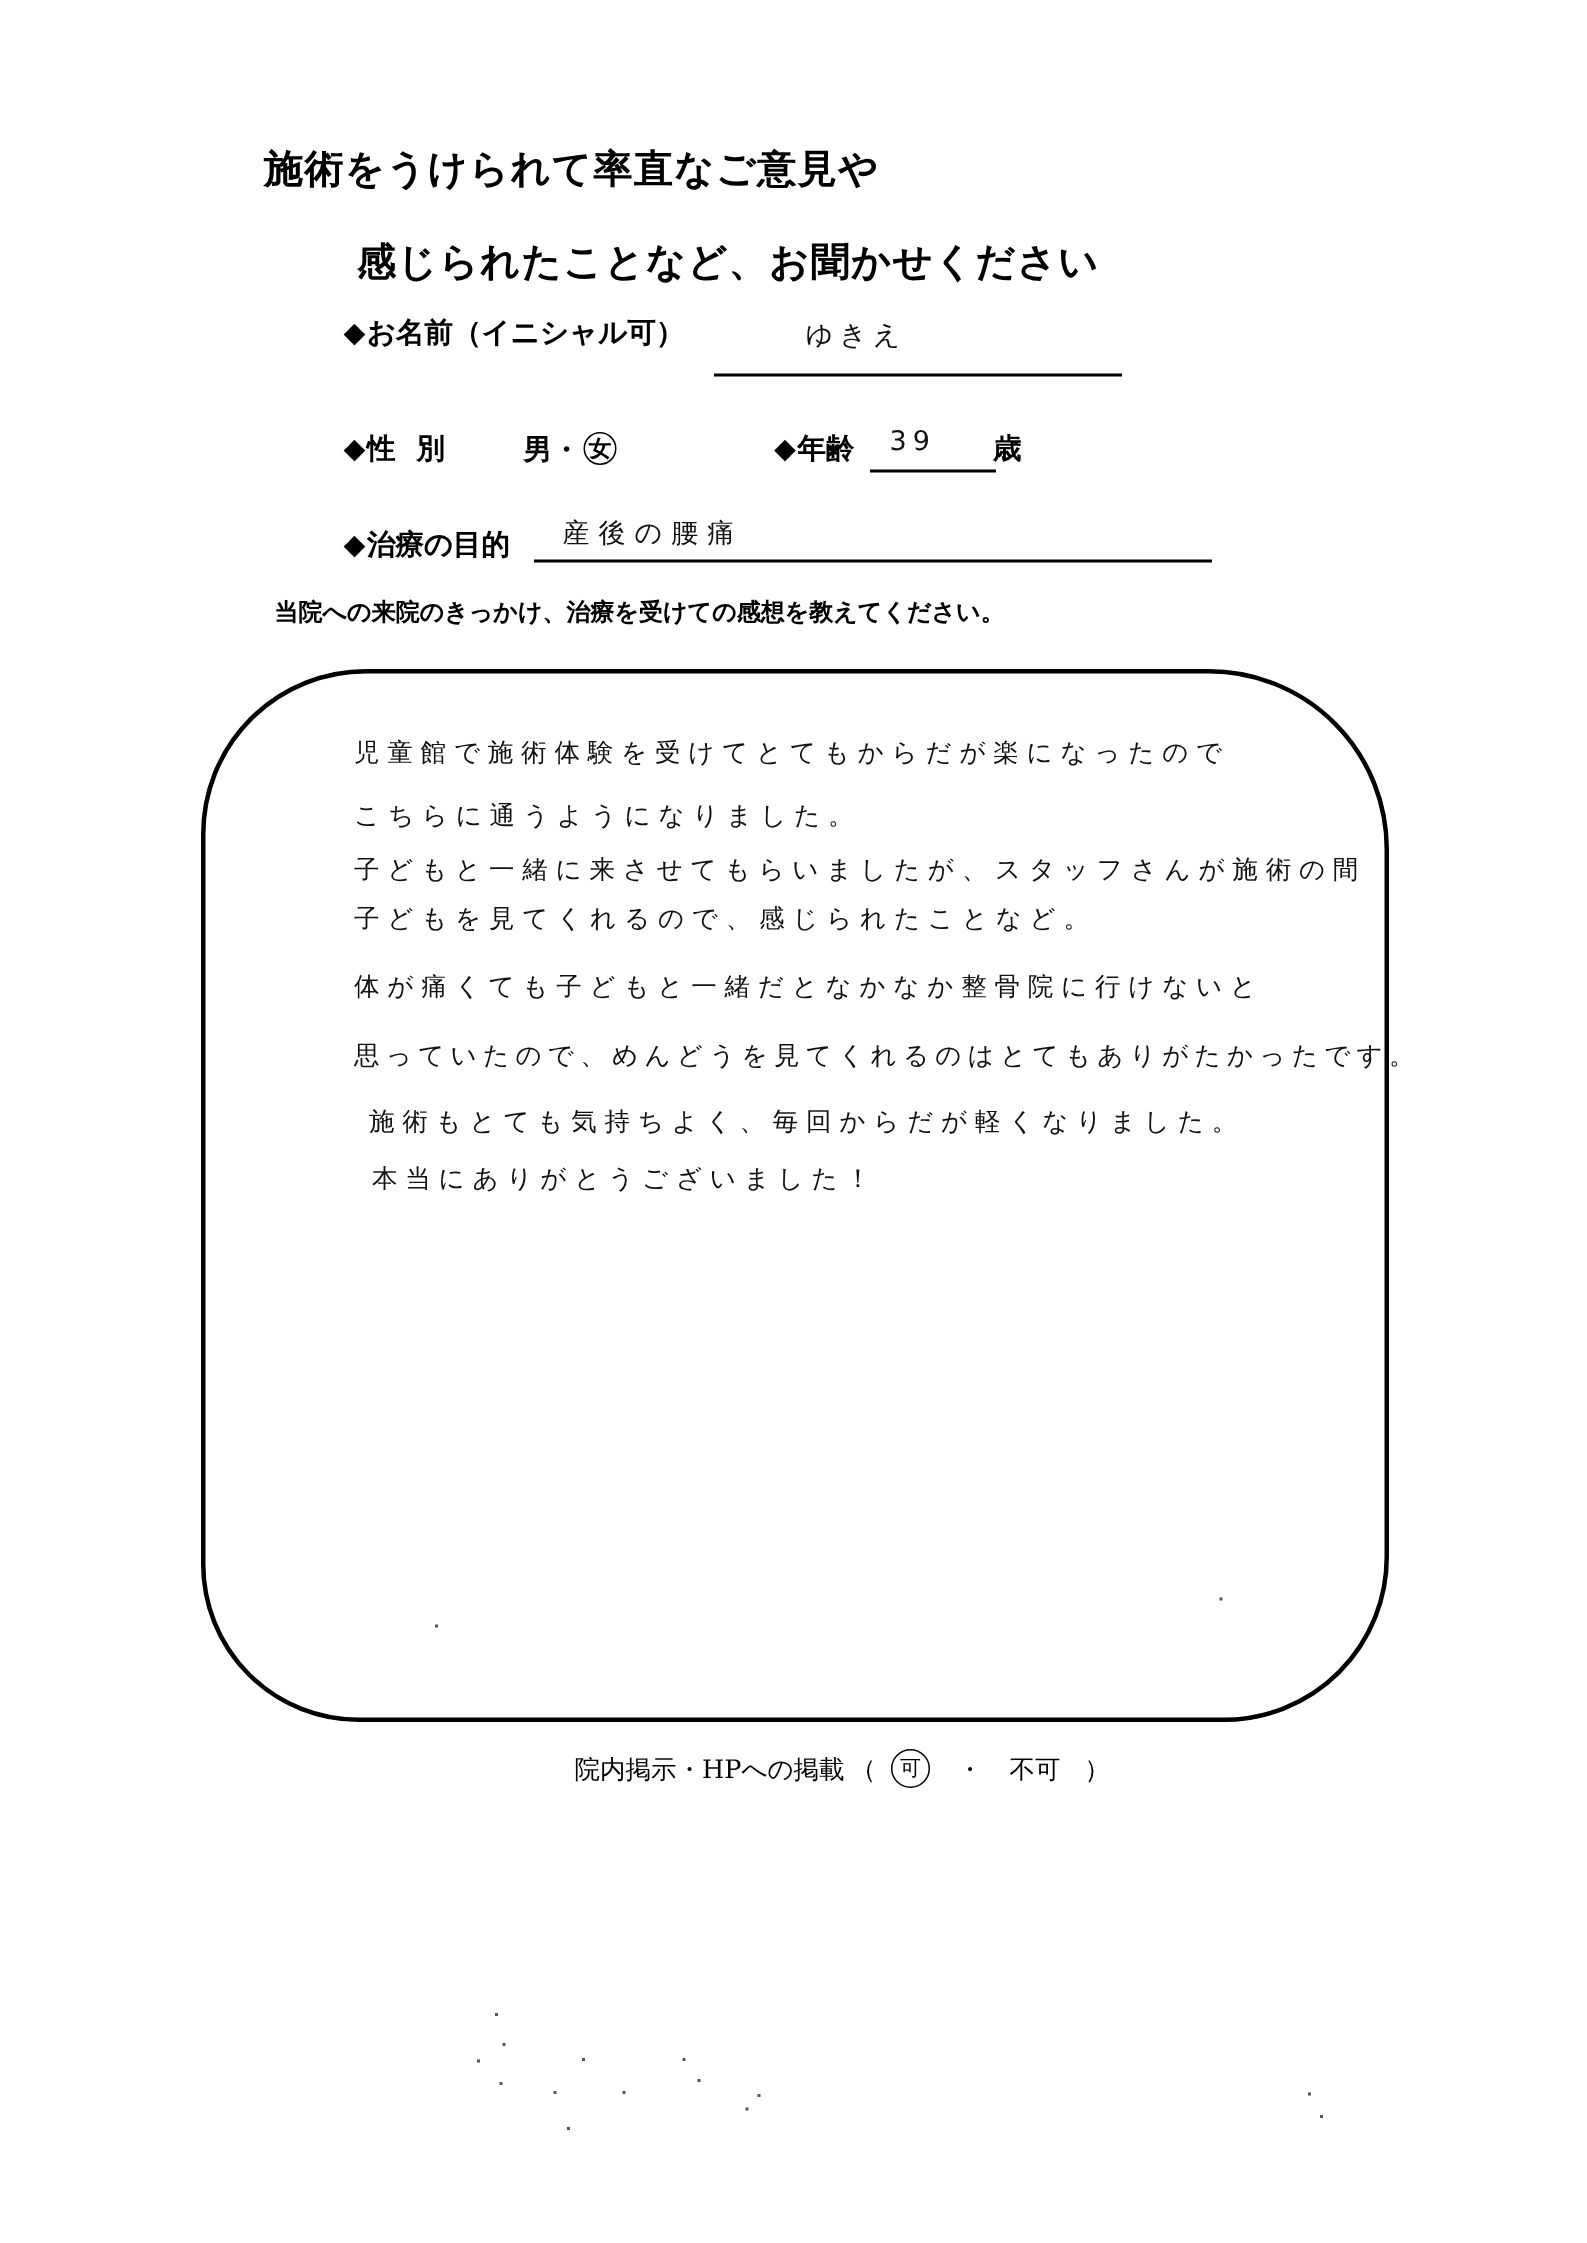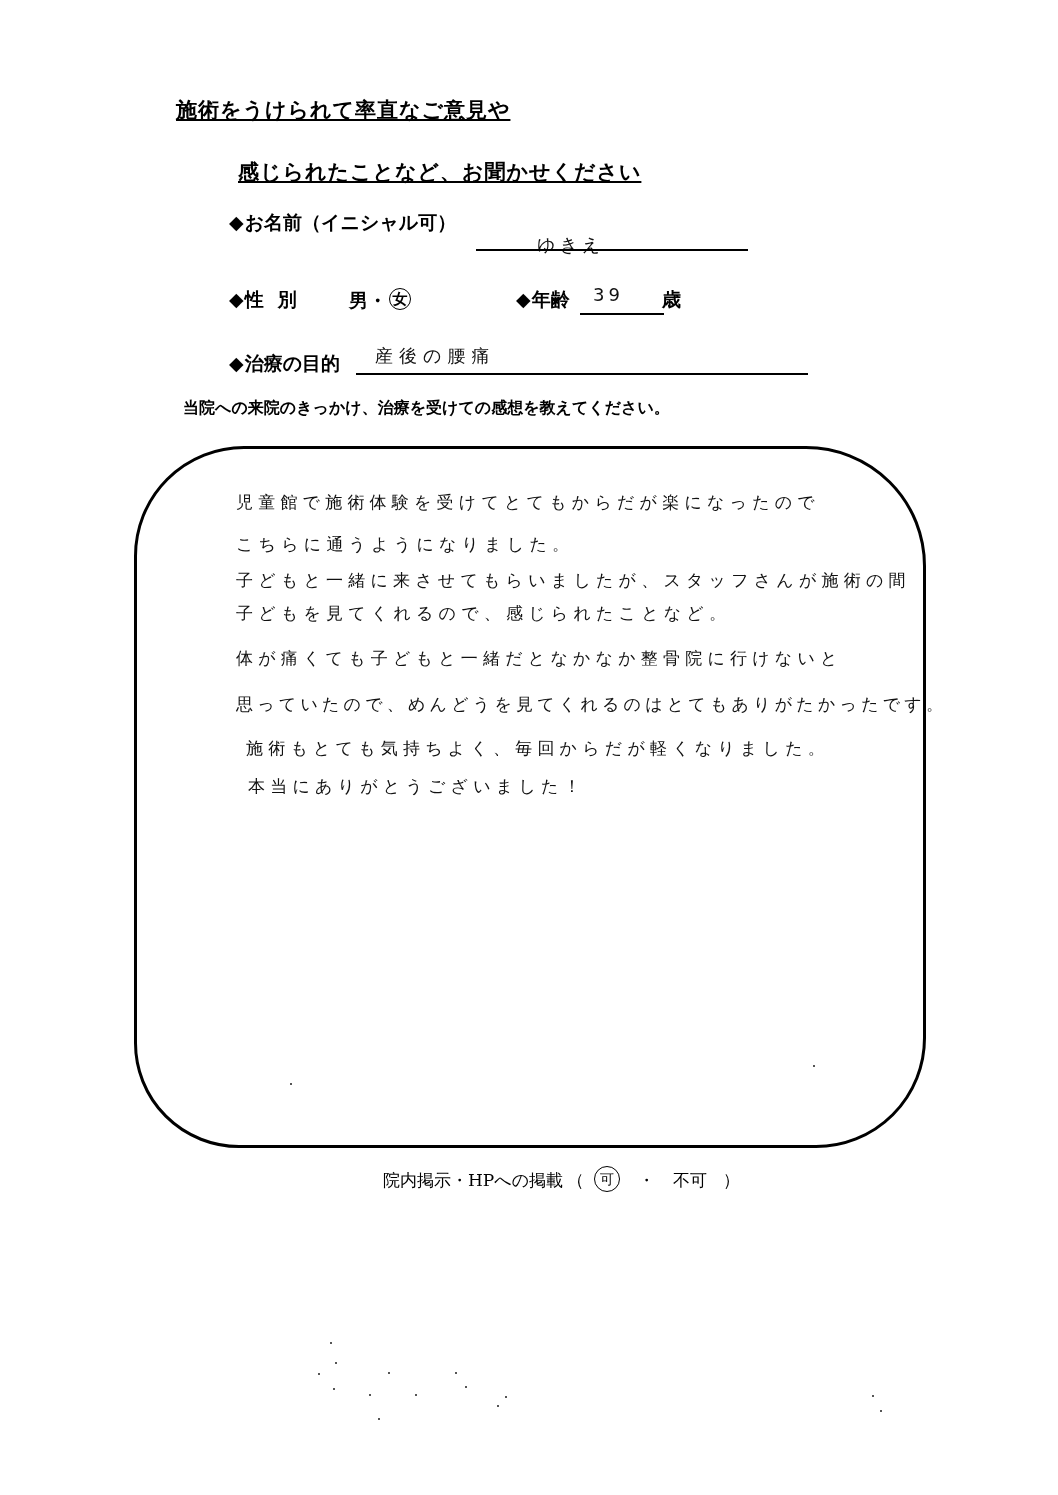--- a/index.html
+++ b/index.html
@@ -13,24 +13,23 @@
       position: relative;
       overflow: hidden;
       color: #000;
       font-family: "DejaVu Serif", "Liberation Serif", serif;
     }
     .abs { position: absolute; white-space: nowrap; }
 
     .title-line {
       font-family: "DejaVu Sans", "Liberation Sans", sans-serif;
       font-weight: bold;
-      font-size: 21px;
+      font-size: 26px;
       letter-spacing: 1px;
       line-height: 1;
-      text-decoration: underline;
     }
     #title1 { left: 176px; top: 100px; }
     #title2 { left: 238px; top: 162px; }
 
     .field-label {
       font-family: "DejaVu Sans", "Liberation Sans", sans-serif;
       font-weight: bold;
       font-size: 19px;
       line-height: 1;
     }
@@ -45,21 +44,21 @@
       color: #111;
     }
 
     .underline {
       position: absolute;
       height: 0;
       border-top: 2px solid #000;
     }
 
     #name-row { left: 229px; top: 213px; }
-    #name-value { left: 537px; top: 236px; }
+    #name-value { left: 537px; top: 215px; }
     #name-line { left: 476px; top: 249px; width: 272px; }
 
     #gender-row { left: 229px; top: 290px; }
     #gender-label2 { margin-left: 14px; }
     #gender-options { left: 349px; top: 290px; }
     .circled {
       display: inline-block;
       width: 20px;
       height: 20px;
       border: 1.5px solid #000;

